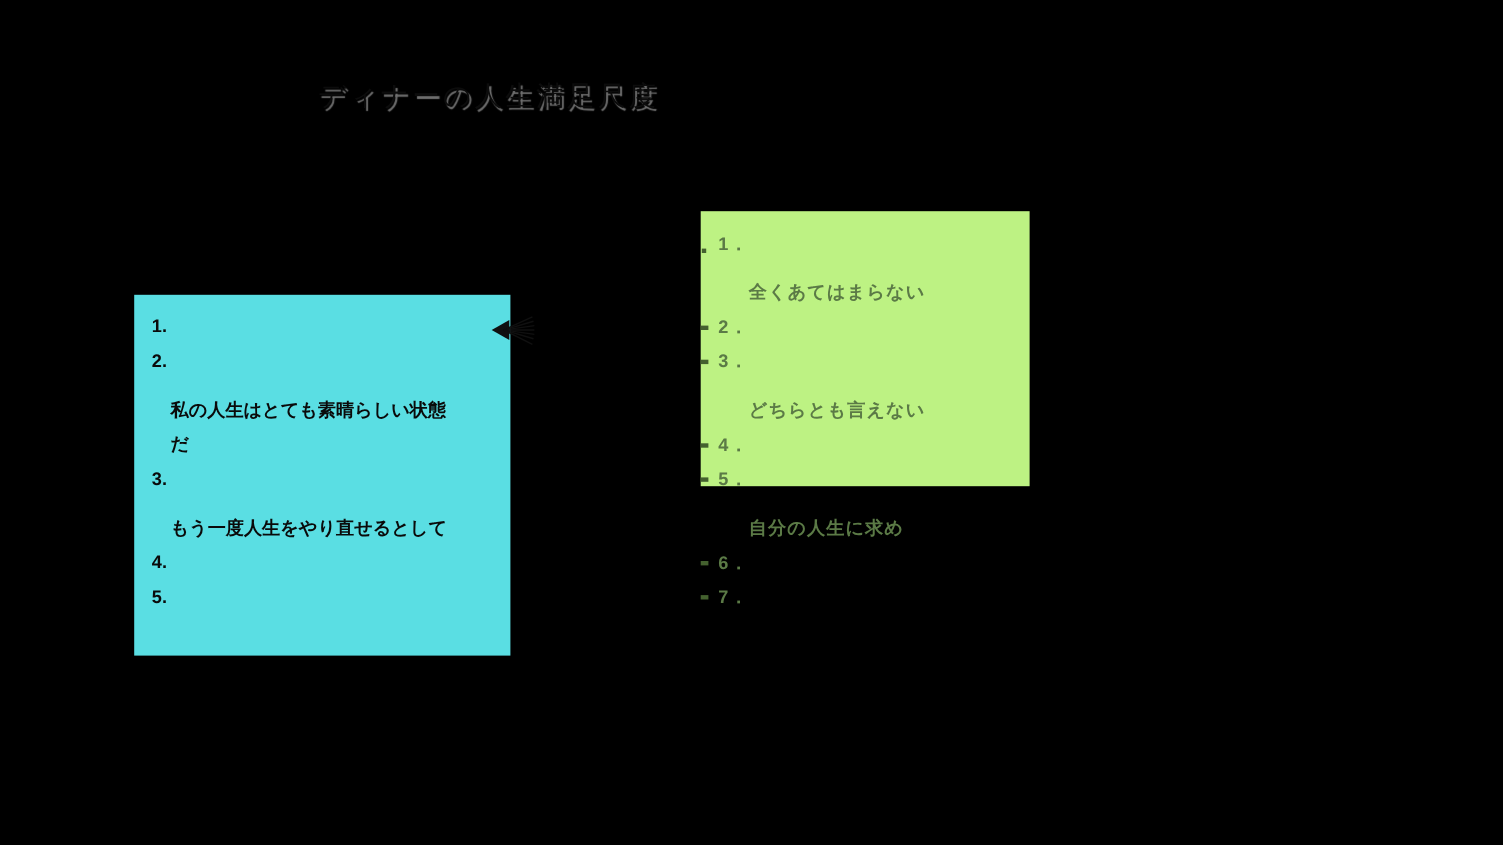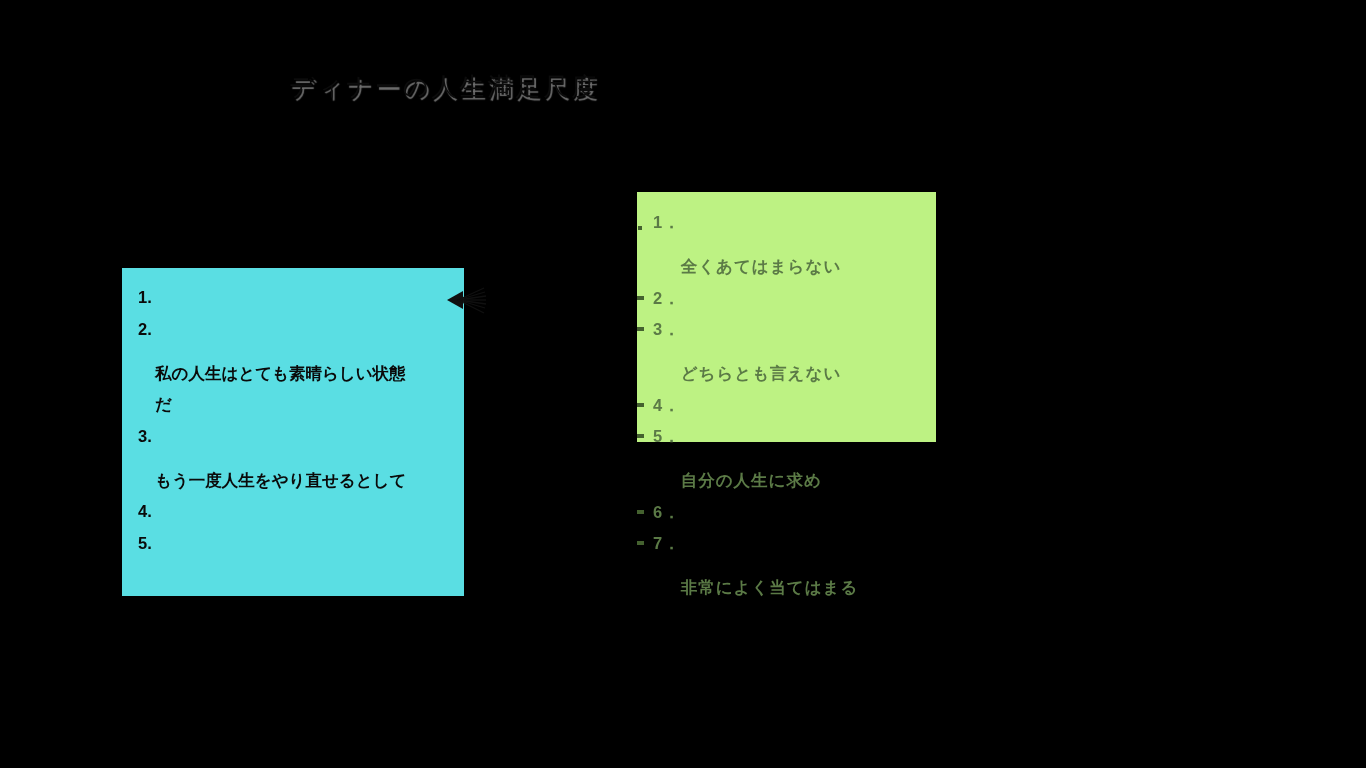--- a/index.html
+++ b/index.html
@@ -148,18 +148,17 @@
       </li>
       <li>
         <span class="num">5．</span>
         <span class="txt">自分の人生に求め</span>
       </li>
       <li>
         <span class="num">6．</span>
       </li>
       <li>
         <span class="num">7．</span>
-        <span class="txt">非常によく当てはまる</span>
       </li>
     </ol>
   </div>
 
 </div>
 
 </body></html>

